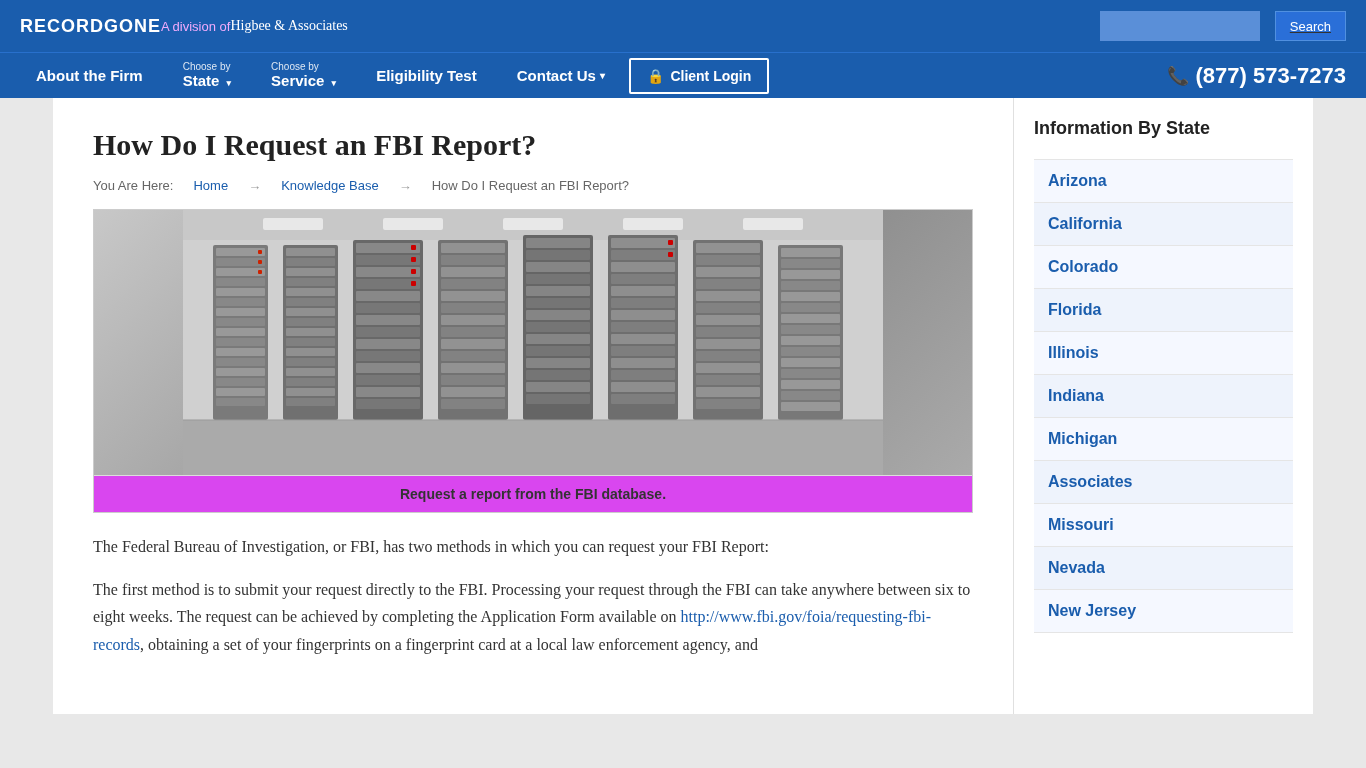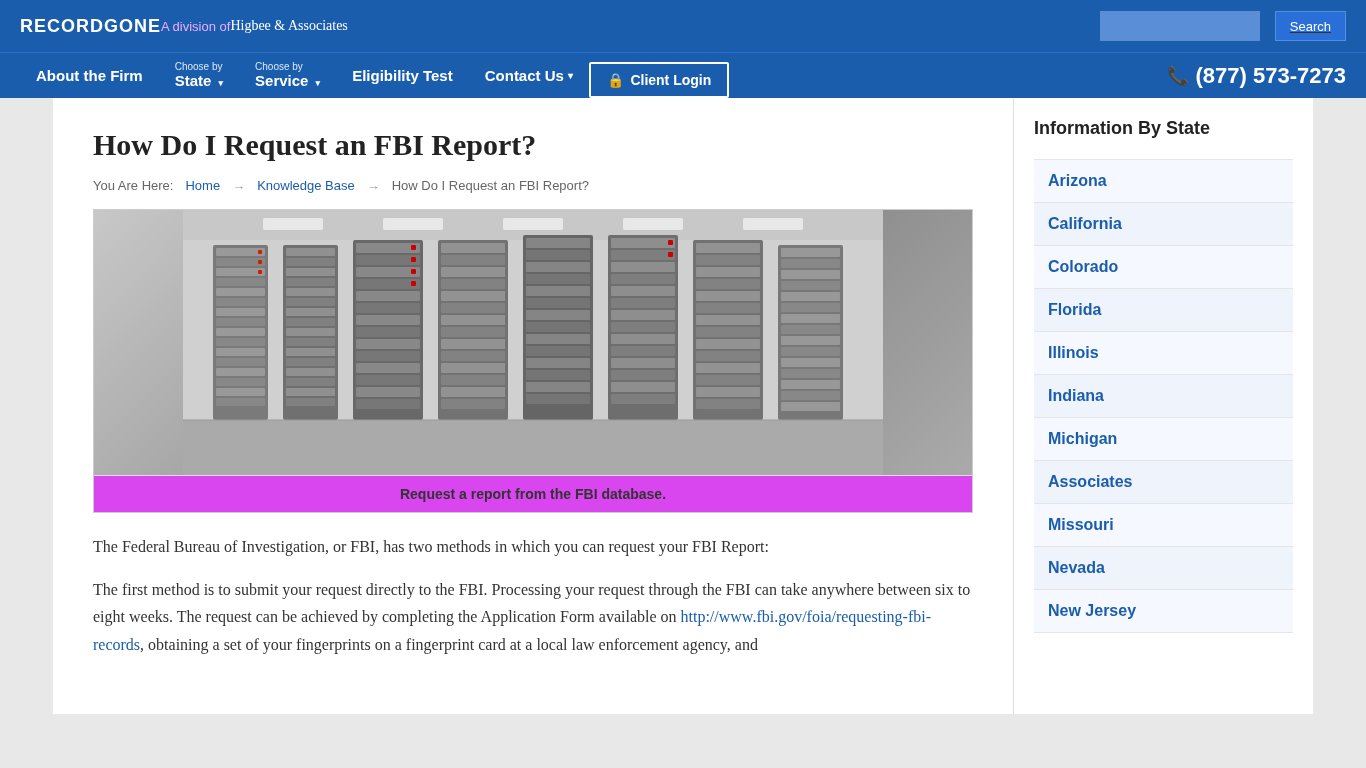--- a/index.html
+++ b/index.html
@@ -69,22 +69,22 @@
       background: #1a5dad;
       border-top: 1px solid #2870cc;
       display: flex;
       align-items: center;
       padding: 0 20px;
       height: 46px;
       justify-content: space-between;
     }
     .nav-links {
       display: flex;
-      align-items: flex-end;
-      gap: 0;
+      align-items: center;
+      gap: 8px;
       height: 100%;
     }
     .nav-item {
       display: flex;
       flex-direction: column;
       justify-content: center;
       padding: 0 16px;
       height: 100%;
       color: #fff;
       font-family: Arial, sans-serif;
@@ -165,21 +165,21 @@
     }
 
     
     .breadcrumb {
       font-family: Arial, sans-serif;
       font-size: 13px;
       color: #666;
       margin-bottom: 16px;
       display: flex;
       align-items: center;
-      gap: 12px;
+      gap: 20px;
       flex-wrap: wrap;
     }
     .breadcrumb a {
       color: #1a5dad;
       text-decoration: none;
     }
     .breadcrumb-sep { color: #999; }
 
     
     .article-title {

